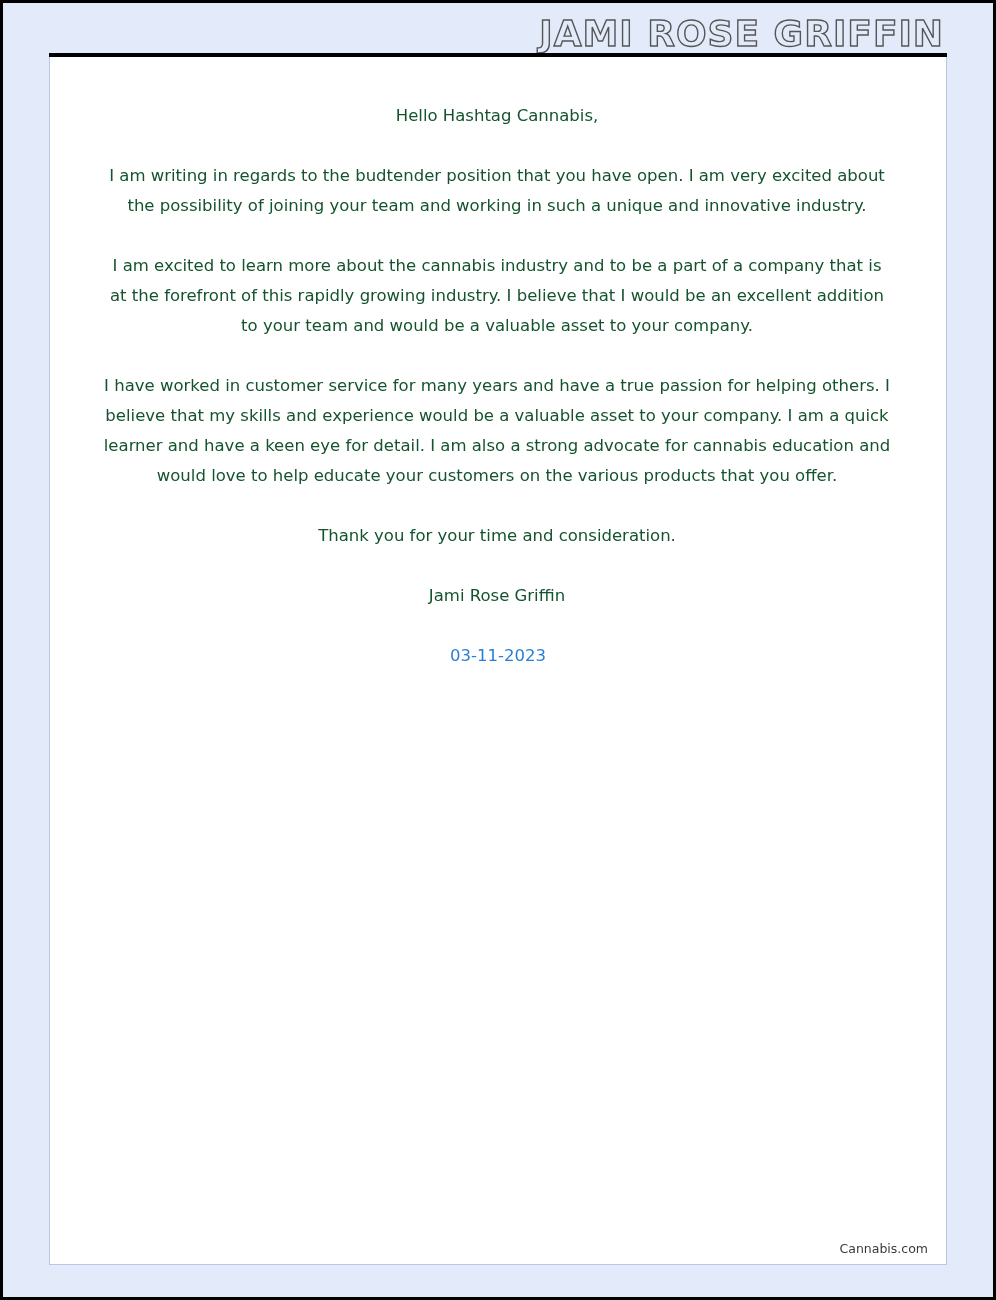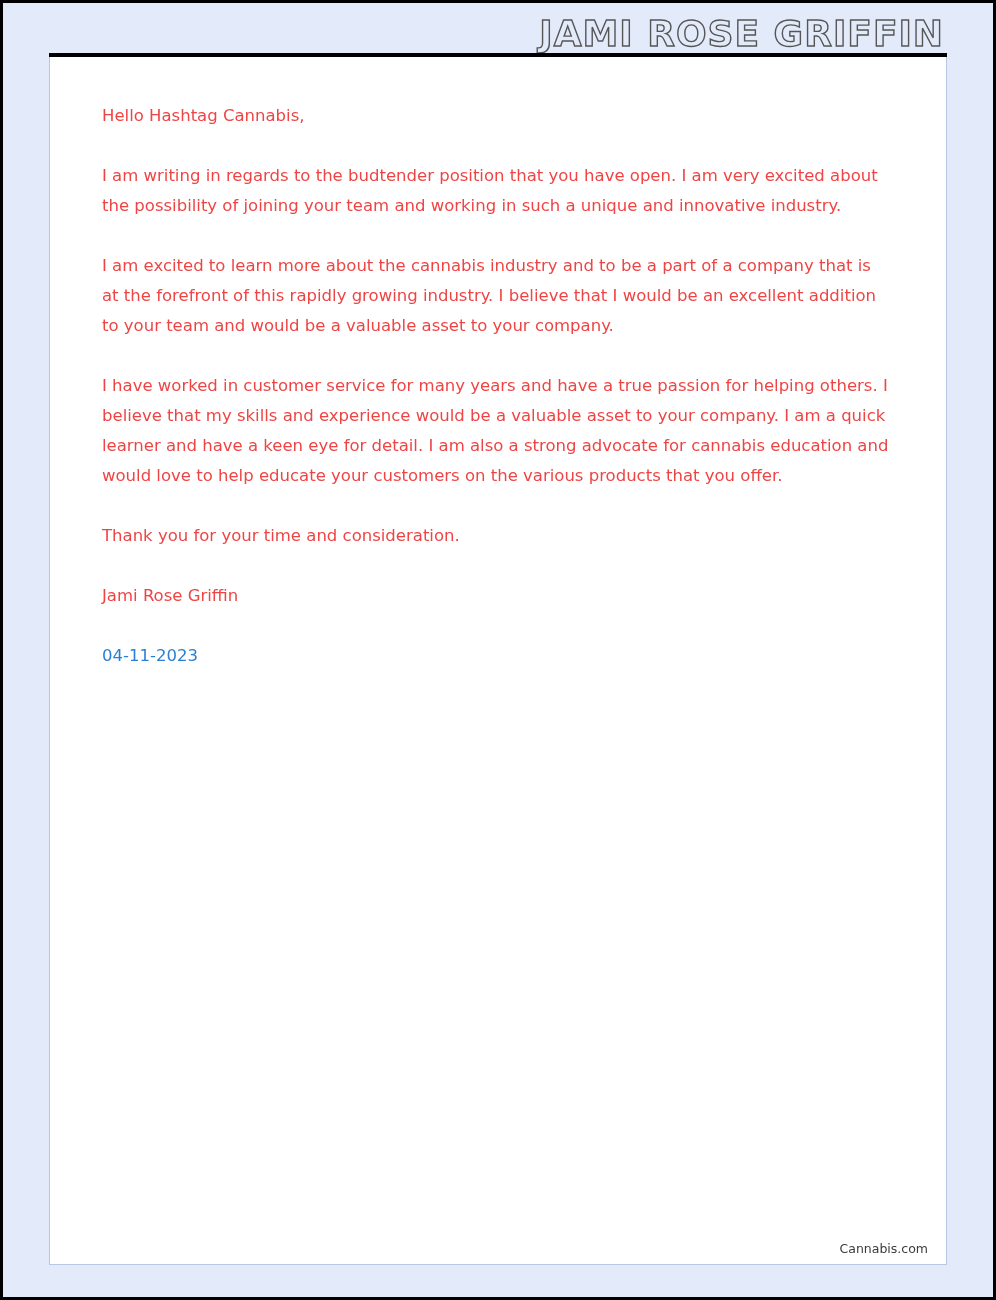--- a/index.html
+++ b/index.html
@@ -13,20 +13,21 @@
     font-family: "DejaVu Sans", "Liberation Sans", sans-serif;
     overflow: hidden;
   }
   .page {
     position: relative;
     width: 996px;
     height: 1300px;
     box-sizing: border-box;
     border: 3px solid #000000;
     background: #e3ebfb;
+    text-align: center;
   }
   .header {
     position: absolute;
     top: 3px;
     left: 3px;
     right: 3px;
     height: 48px;
     display: flex;
     align-items: flex-end;
     justify-content: flex-end;
@@ -65,21 +66,21 @@
     border-bottom: 1px solid #b9c7e4;
     box-sizing: border-box;
     overflow: hidden;
   }
   .letter-body {
     padding: 44px 52px 0 52px;
   }
   .para {
     font-size: 16.5px;
     line-height: 30px;
-    color: #ef4444;
+    color: #14532d;
     margin: 0 0 30px 0;
     max-width: 790px;
     font-family: "DejaVu Sans", "Liberation Sans", sans-serif;
   }
   .para.tight {
     margin-bottom: 30px;
   }
   .date {
     font-size: 16.5px;
     line-height: 30px;
@@ -107,18 +108,18 @@
   <div class="rule"></div>
 
   <div class="sheet">
     <div class="letter-body">
       <p class="para">Hello Hashtag Cannabis,</p>
       <p class="para">I am writing in regards to the budtender position that you have open. I am very excited about the possibility of joining your team and working in such a unique and innovative industry.</p>
       <p class="para">I am excited to learn more about the cannabis industry and to be a part of a company that is at the forefront of this rapidly growing industry. I believe that I would be an excellent addition to your team and would be a valuable asset to your company.</p>
       <p class="para">I have worked in customer service for many years and have a true passion for helping others. I believe that my skills and experience would be a valuable asset to your company. I am a quick learner and have a keen eye for detail. I am also a strong advocate for cannabis education and would love to help educate your customers on the various products that you offer.</p>
       <p class="para">Thank you for your time and consideration.</p>
       <p class="para tight">Jami Rose Griffin</p>
-      <p class="date">04-11-2023</p>
+      <p class="date">03-11-2023</p>
     </div>
     <div class="footer-brand">Cannabis.com</div>
   </div>
 
 </div>
 
 </body></html>

